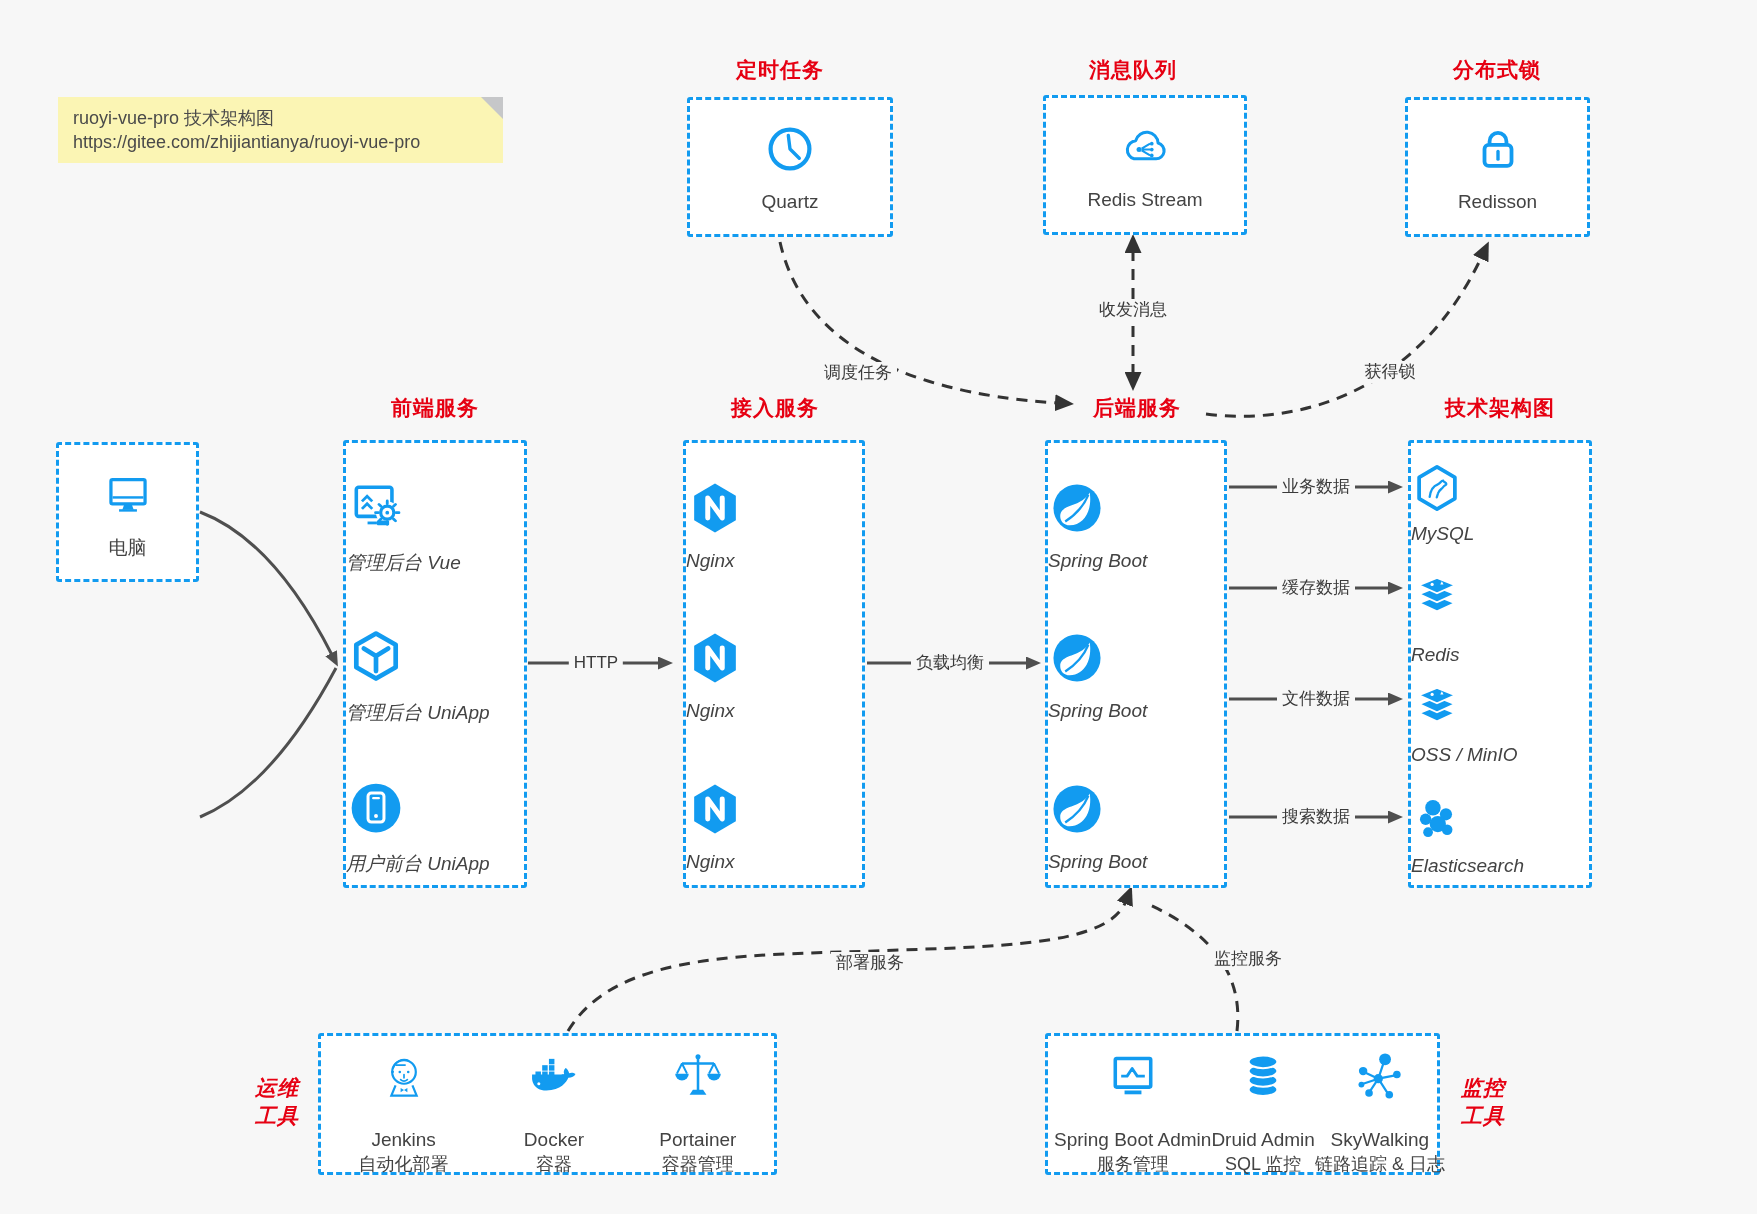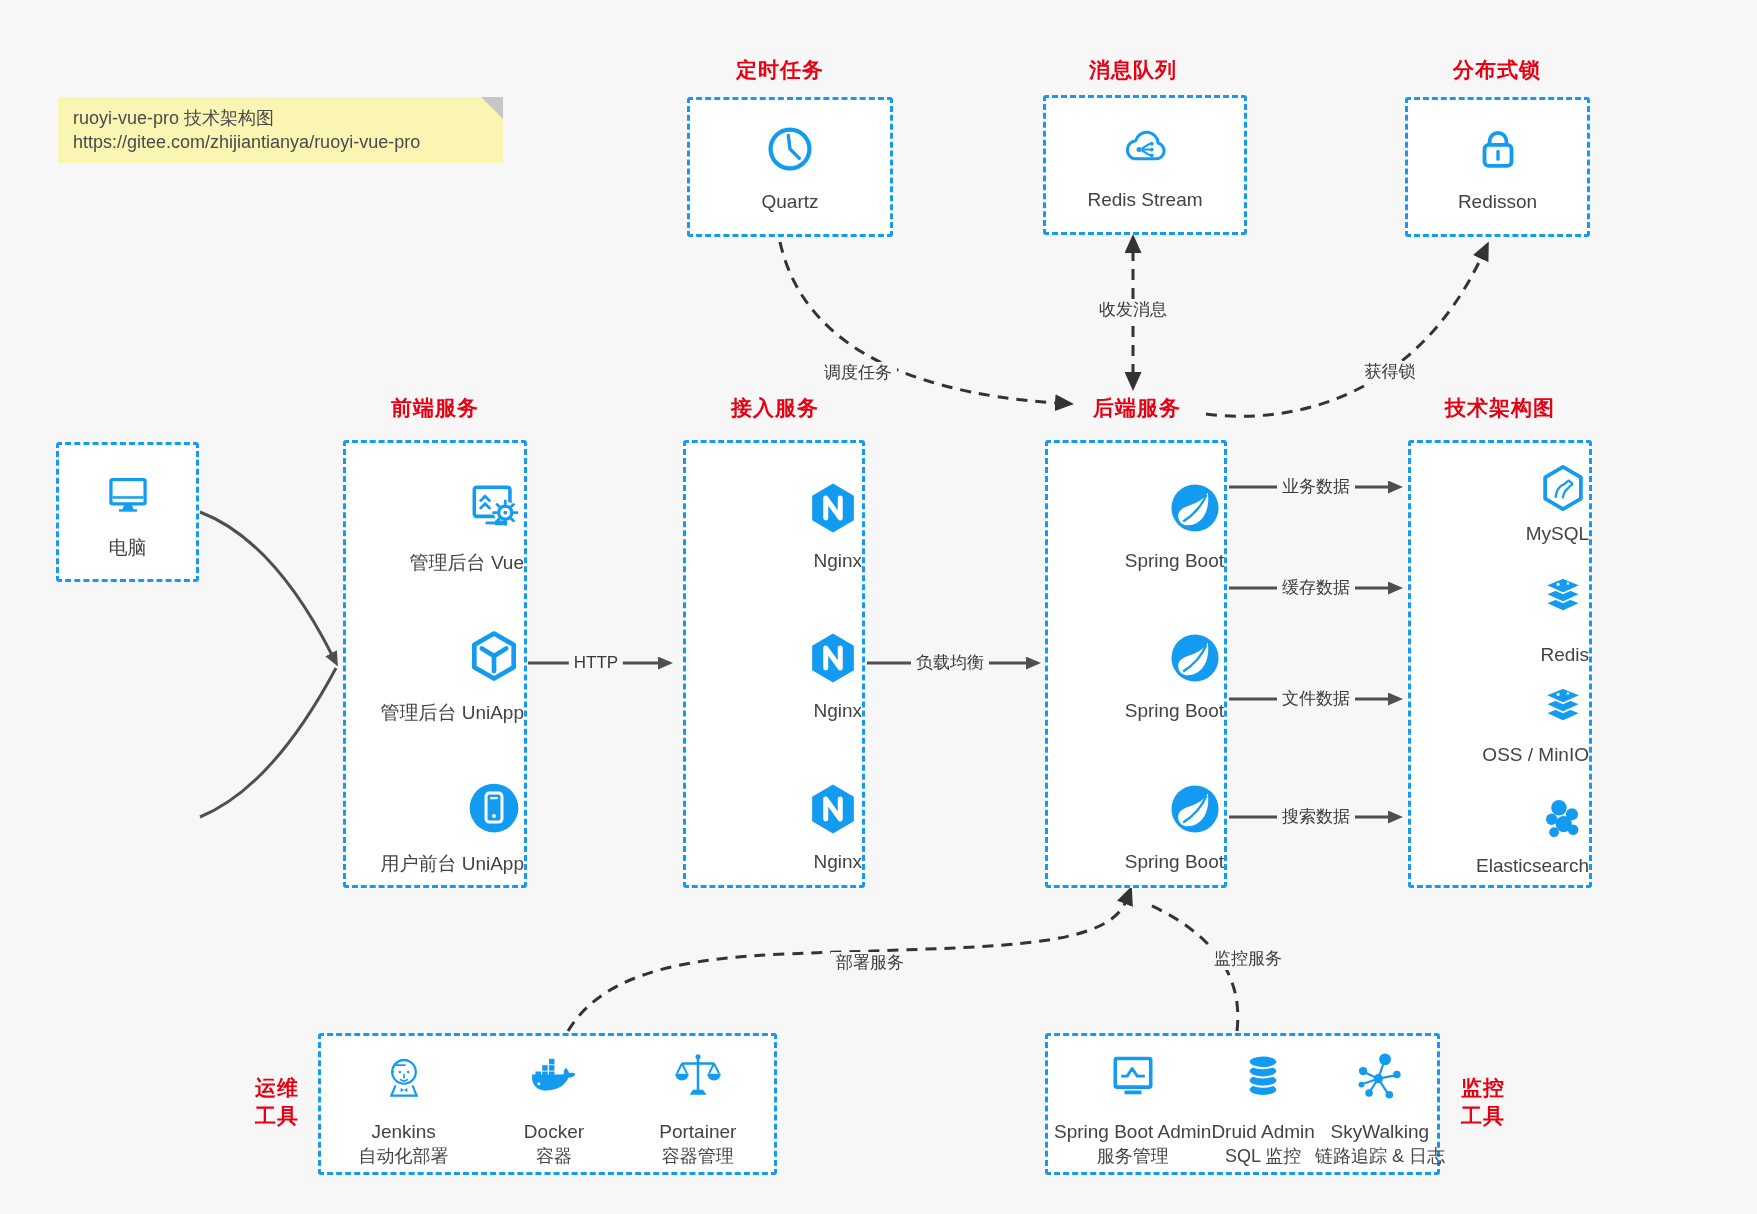--- a/index.html
+++ b/index.html
@@ -12,33 +12,33 @@
     font-family:"Liberation Sans","DejaVu Sans",sans-serif;overflow:hidden;}
   .wires{position:absolute;left:0;top:0;z-index:1;pointer-events:none;}
   .g{fill:none;stroke:var(--arrow);stroke-width:3;}
   .d{fill:none;stroke:var(--dash);stroke-width:3;stroke-dasharray:11 8;}
   .mg{fill:var(--arrow);} .md{fill:var(--dash);}
   .gbox{position:absolute;background:var(--boxbg);border:3px dashed var(--blue);
     border-radius:3px;box-sizing:border-box;z-index:2;}
   .rtitle{position:absolute;z-index:3;color:var(--red);font-weight:bold;font-size:21px;
     line-height:24px;transform:translateX(-50%);white-space:nowrap;letter-spacing:1px;}
   .sidetitle{position:absolute;z-index:3;color:var(--red);font-weight:bold;font-size:21px;
-    line-height:28px;text-align:center;letter-spacing:1px;}
+    line-height:28px;text-align:center;letter-spacing:1px;font-style:italic;}
   .elabel{position:absolute;z-index:3;transform:translate(-50%,-50%);font-size:17px;
     color:#3a3a3a;background:var(--pagebg);padding:1px 5px;white-space:nowrap;line-height:20px;}
-  .node{position:absolute;left:0;right:0;display:flex;flex-direction:column;align-items:flex-end;}
+  .node{position:absolute;left:0;right:0;display:flex;flex-direction:column;align-items:flex-start;font-style:italic;}
   .node .lbl{margin-top:13px;font-size:19px;color:var(--ink);white-space:nowrap;}
   .topbox{display:flex;flex-direction:column;align-items:center;padding-top:22px;}
   .topbox .lbl{margin-top:15px;font-size:19px;color:var(--ink);white-space:nowrap;}
   .clientbox{display:flex;flex-direction:column;align-items:center;padding-top:24px;}
   .clientbox .lbl{margin-top:14px;font-size:19px;color:var(--ink);}
   .toolbox{display:flex;flex-direction:row;justify-content:space-around;align-items:flex-start;
     padding-top:14px;}
   .toolitem{display:flex;flex-direction:column;align-items:center;}
-  .toolitem .nm{margin-top:16px;font-size:19px;color:var(--ink);line-height:24px;white-space:nowrap;}
+  .toolitem .nm{margin-top:24px;font-size:19px;color:var(--ink);line-height:24px;white-space:nowrap;}
   .toolitem .ds{font-size:18px;color:var(--ink);line-height:24px;white-space:nowrap;}
   .ic{color:var(--blue);display:block;}
   .note{position:absolute;left:58px;top:97px;width:445px;height:66px;background:var(--notebg);
     z-index:2;box-sizing:border-box;padding:9px 0 0 15px;}
   .note .nline{font-size:18px;line-height:24px;color:#4a4a4a;white-space:nowrap;}
   .fold{position:absolute;right:0;top:0;width:0;height:0;
     border-top:22px solid var(--notefold);border-left:22px solid transparent;}
 </style>
 </head>
 <body>

